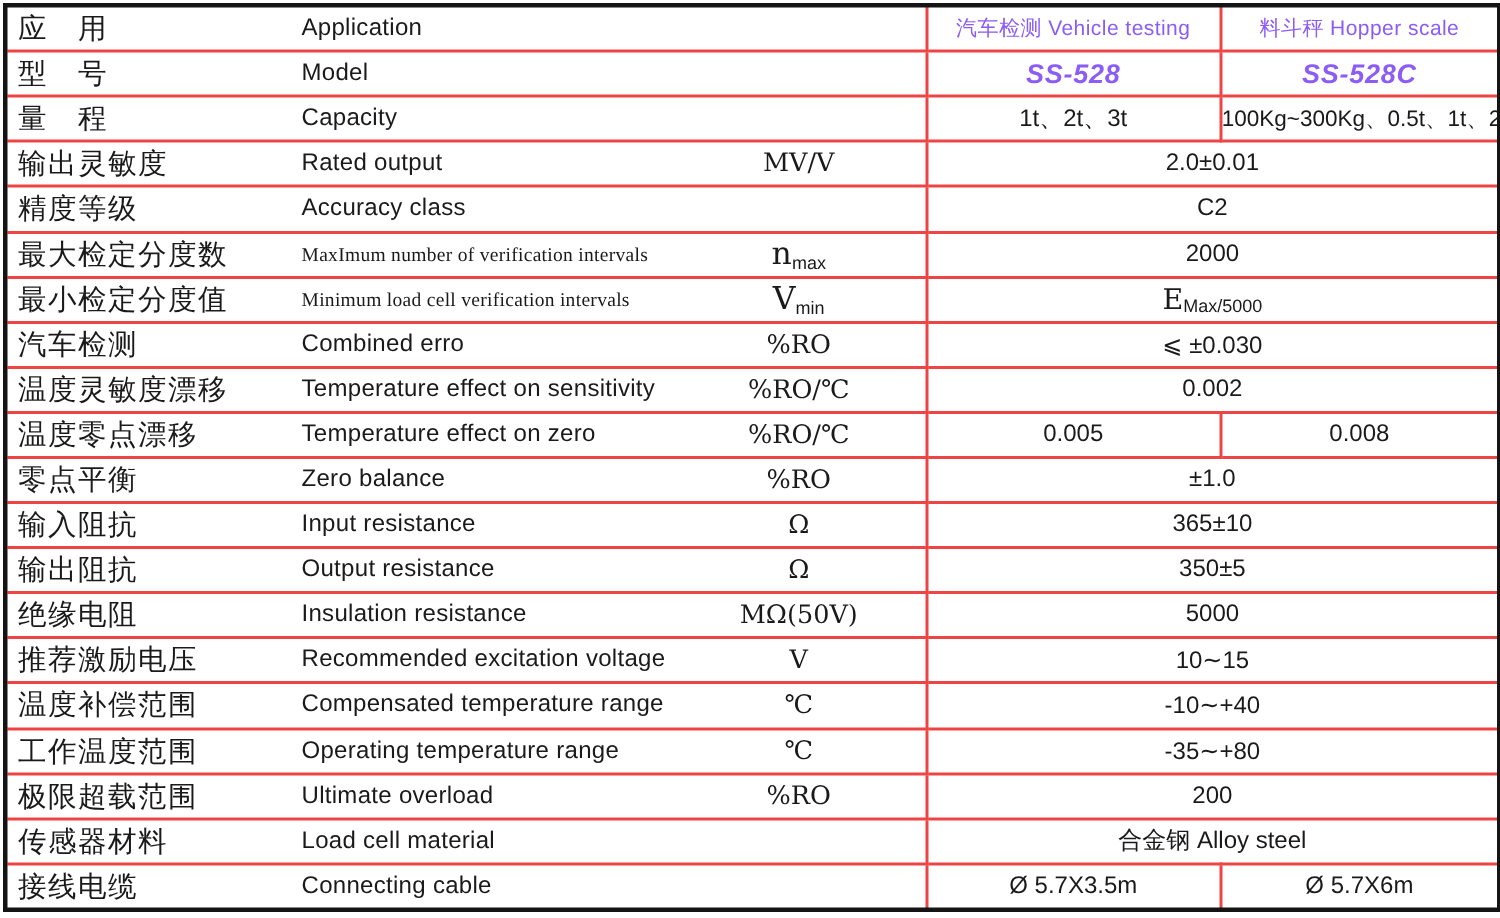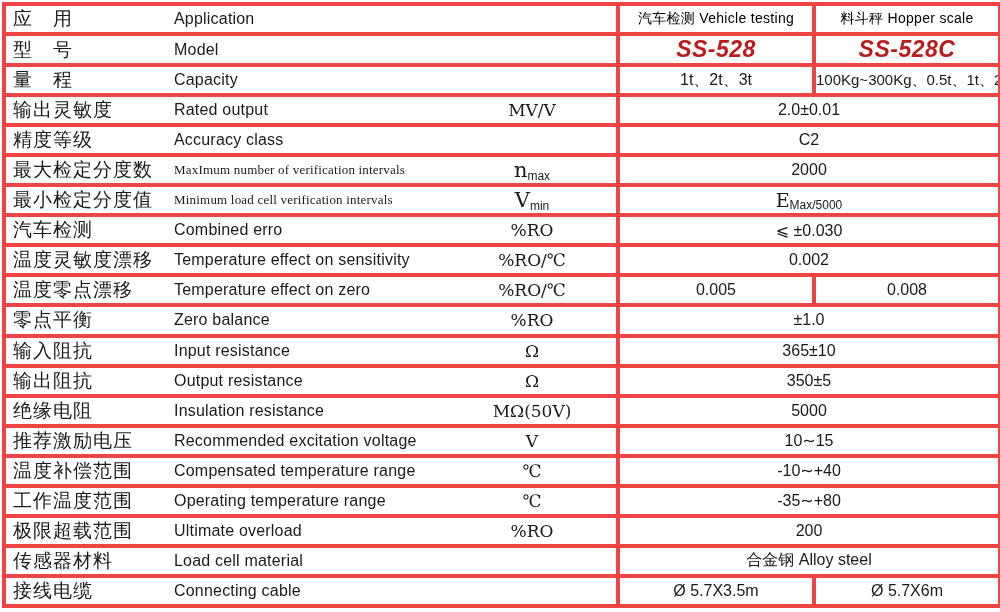--- a/index.html
+++ b/index.html
@@ -1,34 +1,34 @@
 <!DOCTYPE html>
 <html><head>
 <meta charset="utf-8">
 <style>
   html,body{margin:0;padding:0;background:#ffffff;}
   body{font-family:"Liberation Sans",sans-serif;color:#1a1a1a;}
   .sheet{width:1000px;height:612px;background:#ffffff;box-sizing:border-box;padding:2px;}
   table.spec{width:996px;height:606px;border-collapse:collapse;table-layout:fixed;
              border:3px solid #141414;}
-  td{border:4px solid #ef4444;padding:0;vertical-align:middle;overflow:hidden;white-space:nowrap;}
+  td{border:2px solid #ef4444;padding:0;vertical-align:middle;overflow:hidden;white-space:nowrap;}
   
   .label-wrap{display:flex;align-items:center;width:100%;height:100%;}
   .cn{width:168px;flex:0 0 168px;padding-left:7px;box-sizing:border-box;
       font-family:"DejaVu Serif","Liberation Serif",serif;font-size:19px;letter-spacing:1px;}
-  .en{flex:1 1 auto;font-size:16px;letter-spacing:.2px;}
+  .en{flex:1 1 auto;font-size:16px;letter-spacing:.2px;margin-left:28px;}
   .en.small{font-size:13px;font-family:Liberation Serif, serif;}
   .unit{flex:0 0 168px;text-align:center;font-family:"DejaVu Serif","Liberation Serif",serif;
         font-size:17px;}
   .u-main{font-family:"DejaVu Serif","Liberation Serif",serif;font-size:21px;}
   .u-sub{font-family:"Liberation Sans",sans-serif;font-size:12px;vertical-align:-3px;}
   
   td.value{text-align:center;font-size:16px;}
-  td.value.red{font-size:14px;color:#000000;letter-spacing:.3px;}
-  td.value.model{font-size:23px;font-weight:bold;font-style:italic;color:#b91c1c;letter-spacing:.5px;}
+  td.value.red{font-size:14px;color:#8b5cf6;letter-spacing:.3px;}
+  td.value.model{font-size:18px;font-weight:bold;font-style:italic;color:#8b5cf6;letter-spacing:.5px;}
   td.value.small{font-size:15px;}
   .v-main{font-family:"DejaVu Serif","Liberation Serif",serif;font-size:19px;}
   .v-sub{font-size:12px;vertical-align:-2px;}
 </style>
 </head>
 <body>
 
 <div class="sheet">
   <table class="spec">
     <colgroup>

